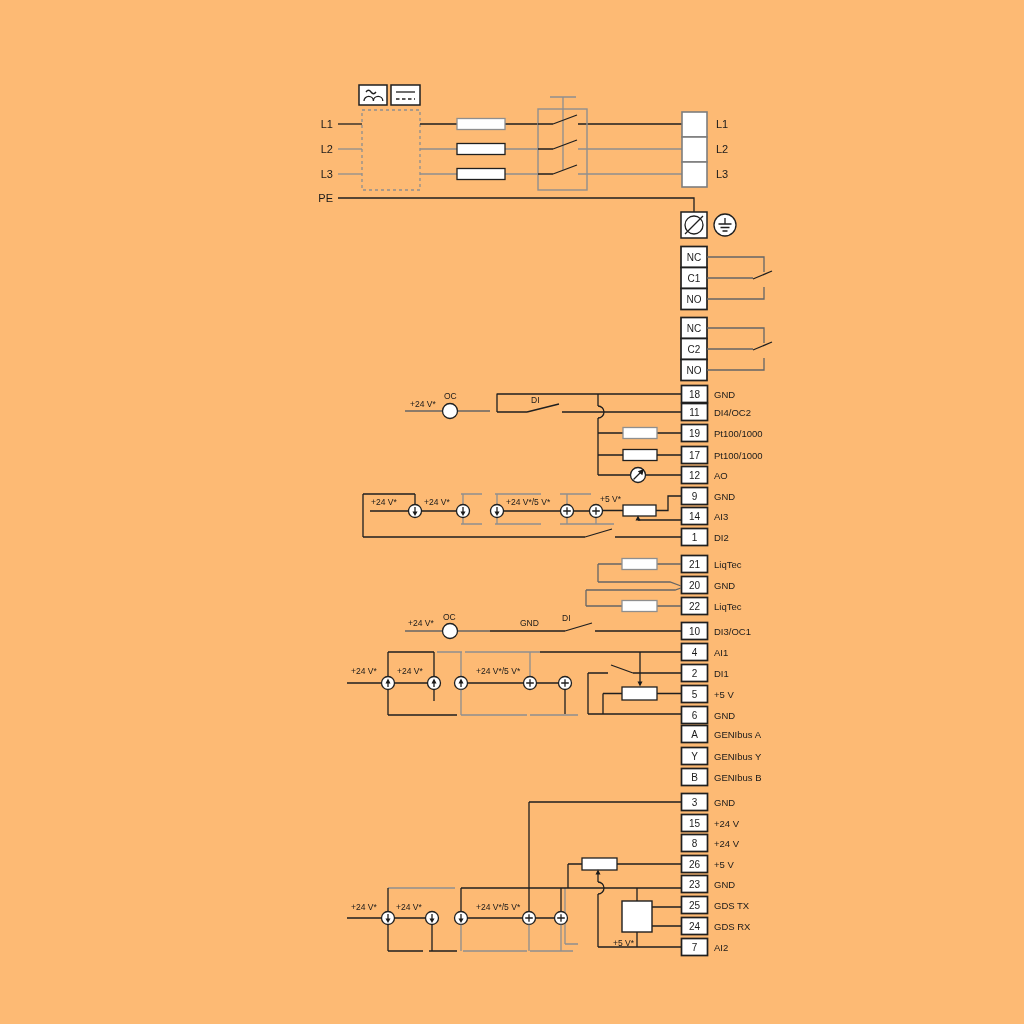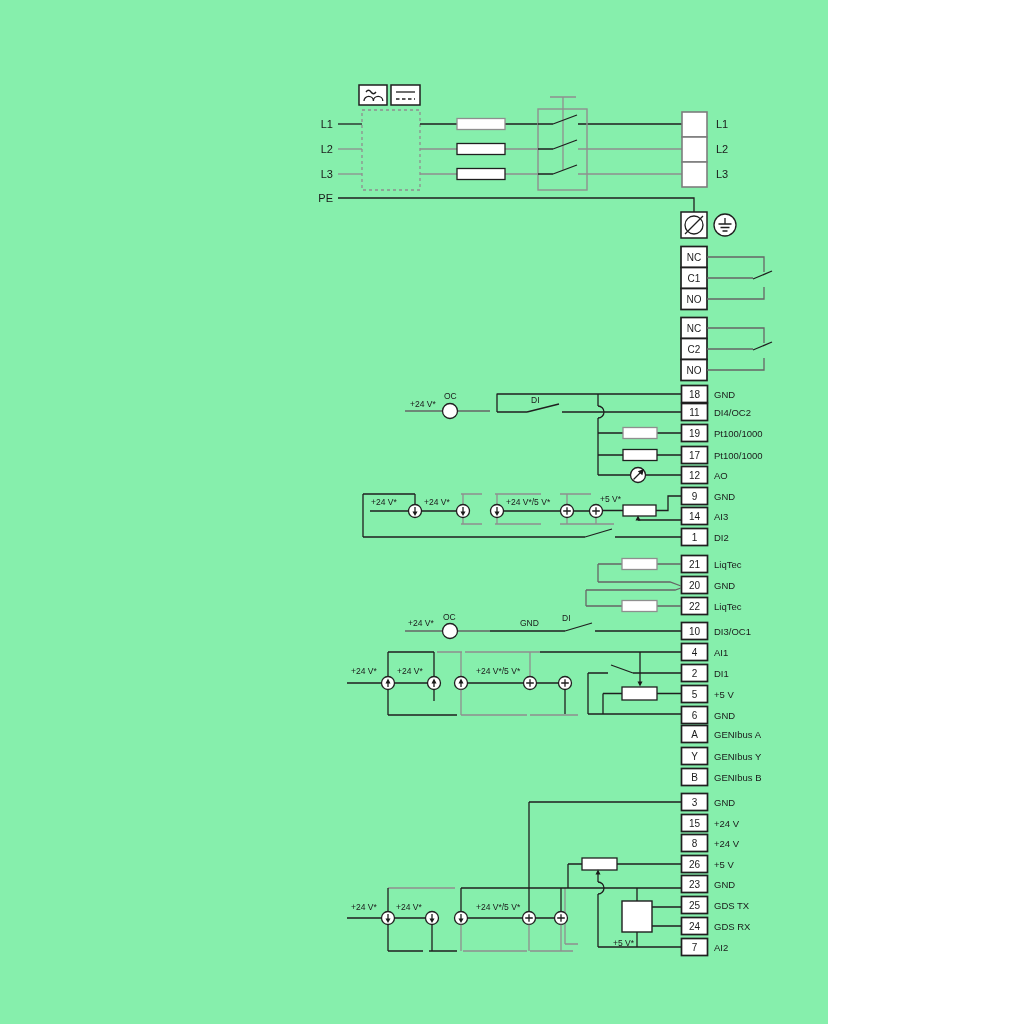--- a/index.html
+++ b/index.html
@@ -1,16 +1,16 @@
 <!DOCTYPE html>
 <html><head>
 <meta charset="utf-8">
 <style>
   html,body{margin:0;padding:0;background:#fff;}
-  #stage{position:relative;width:828px;height:1024px;background:#86efac;overflow:hidden;}
+  #stage{position:relative;width:1024px;height:1024px;background:#fdba74;overflow:hidden;}
   svg{position:absolute;left:0;top:0;}
   text{font-family:"Liberation Sans","DejaVu Sans",sans-serif;fill:#1a1a1a;}
   .t-num{font-size:10px;text-anchor:middle;}
   .t-lab{font-size:9.5px;text-anchor:start;}
   .t-pwr{font-size:11px;}
   .t-ann{font-size:8.5px;}
   .w{stroke:#1f1f1f;stroke-width:1.3;fill:none;}
   .wg{stroke:#8f8f8f;stroke-width:1.3;fill:none;}
   .wd{stroke:#666;stroke-width:1.3;fill:none;}
   .cell{fill:#fff;stroke:#1f1f1f;stroke-width:1.7;}

